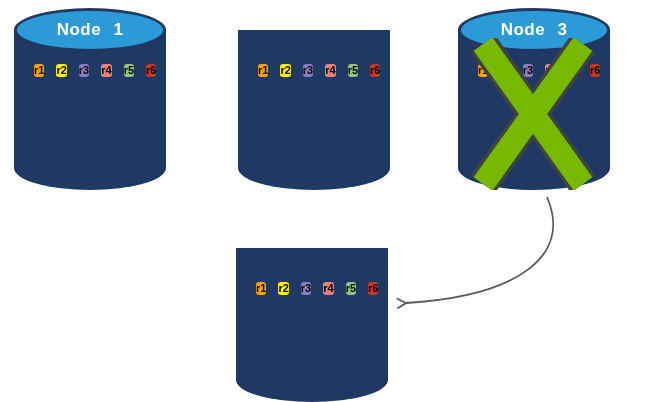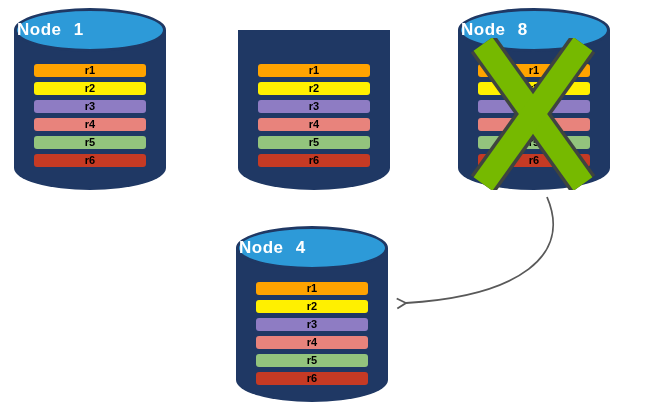--- a/index.html
+++ b/index.html
@@ -33,39 +33,39 @@
     top: 0;
     left: 0;
     width: 100%;
     height: 44px;
     box-sizing: border-box;
     background: var(--cyl-top, #2D9AD8);
     border: 3px solid var(--cyl-body, #1F3864);
     border-radius: 50%;
     display: flex;
     align-items: center;
-    justify-content: flex-start;
+    justify-content: center;
     z-index: 3;
   }
   .cyl-top span {
     color: var(--title-text, #ffffff);
     font-size: 17px;
     font-weight: bold;
     letter-spacing: 0.5px;
     word-spacing: 7px;
   }
   .rows {
     position: absolute;
     top: 56px;
     left: 50%;
     transform: translateX(-50%);
     width: 112px;
     display: flex;
-    flex-direction: column;
-    gap: 5px;
+    flex-direction: row;
+    gap: 12px;
     z-index: 2;
   }
   .row {
     height: 13px;
     border-radius: 3px;
     display: flex;
     align-items: center;
     justify-content: center;
     font-size: 11px;
     font-weight: bold;
@@ -119,36 +119,33 @@
     <div class="cyl-body"></div>
     <div class="rows">
       <div class="row" style="background: rgb(255, 163, 0);">r1</div>
       <div class="row" style="background: rgb(255, 240, 0);">r2</div>
       <div class="row" style="background: rgb(142, 124, 195);">r3</div>
       <div class="row" style="background: rgb(232, 131, 124);">r4</div>
       <div class="row" style="background: rgb(147, 196, 125);">r5</div>
       <div class="row" style="background: rgb(197, 58, 36);">r6</div>
     </div>
     <div class="cyl-top">
-      <span>Node 8</span>
+      <span>Node 3</span>
     </div>
   </div>
 
   <div class="node" style="left:236px; top:226px; height:176px;">
     <div class="cyl-body"></div>
     <div class="rows">
       <div class="row" style="background: rgb(255, 163, 0);">r1</div>
       <div class="row" style="background: rgb(255, 240, 0);">r2</div>
       <div class="row" style="background: rgb(142, 124, 195);">r3</div>
       <div class="row" style="background: rgb(232, 131, 124);">r4</div>
       <div class="row" style="background: rgb(147, 196, 125);">r5</div>
       <div class="row" style="background: rgb(197, 58, 36);">r6</div>
-    </div>
-    <div class="cyl-top">
-      <span>Node 4</span>
     </div>
   </div>
 
   <svg id="x-mark-svg" class="overlay" width="160" height="152" viewBox="0 0 160 152">
     <line class="x-outline" x1="30" y1="6" x2="130" y2="146"></line>
     <line class="x-outline" x1="130" y1="6" x2="30" y2="146"></line>
     <line class="x-inner" x1="30" y1="6" x2="130" y2="146"></line>
     <line class="x-inner" x1="130" y1="6" x2="30" y2="146"></line>
   </svg>
 

